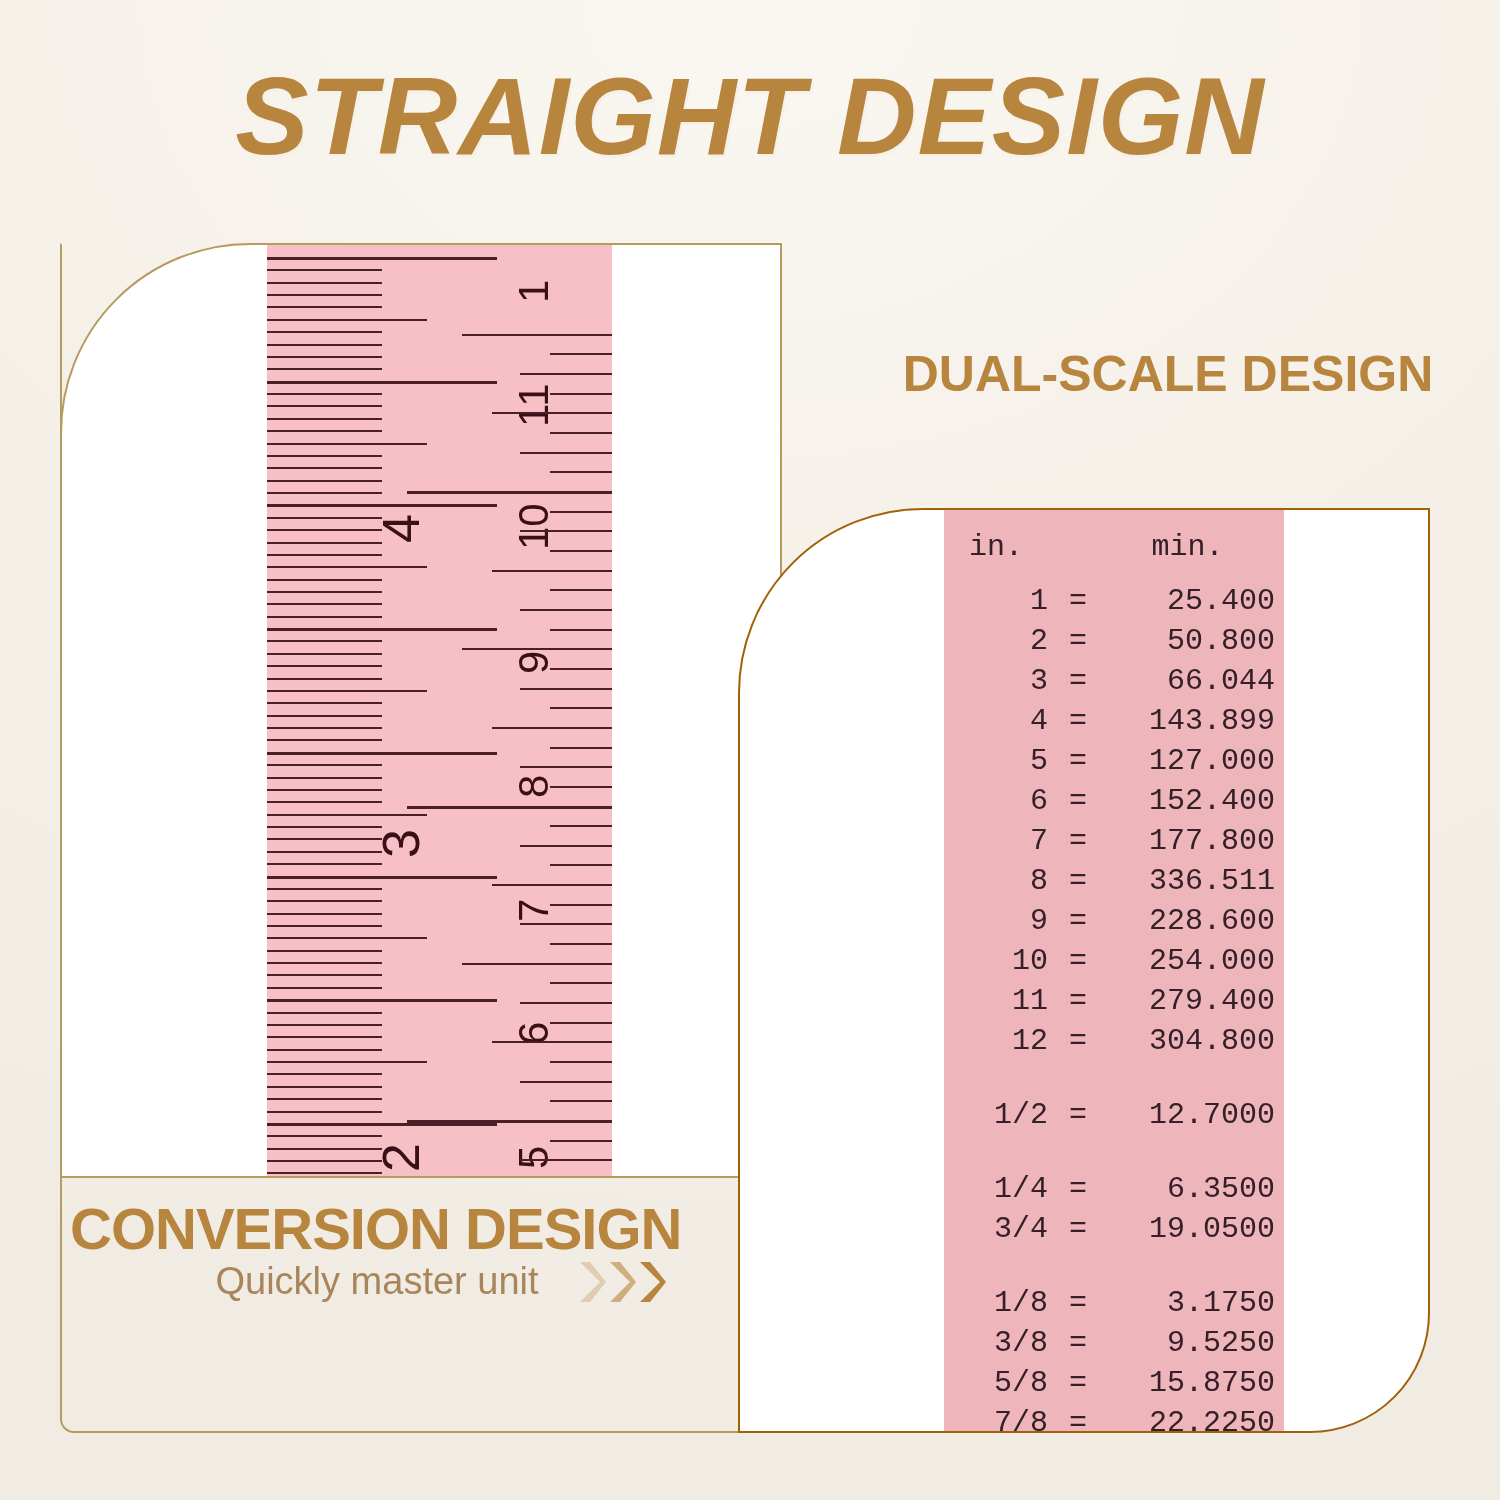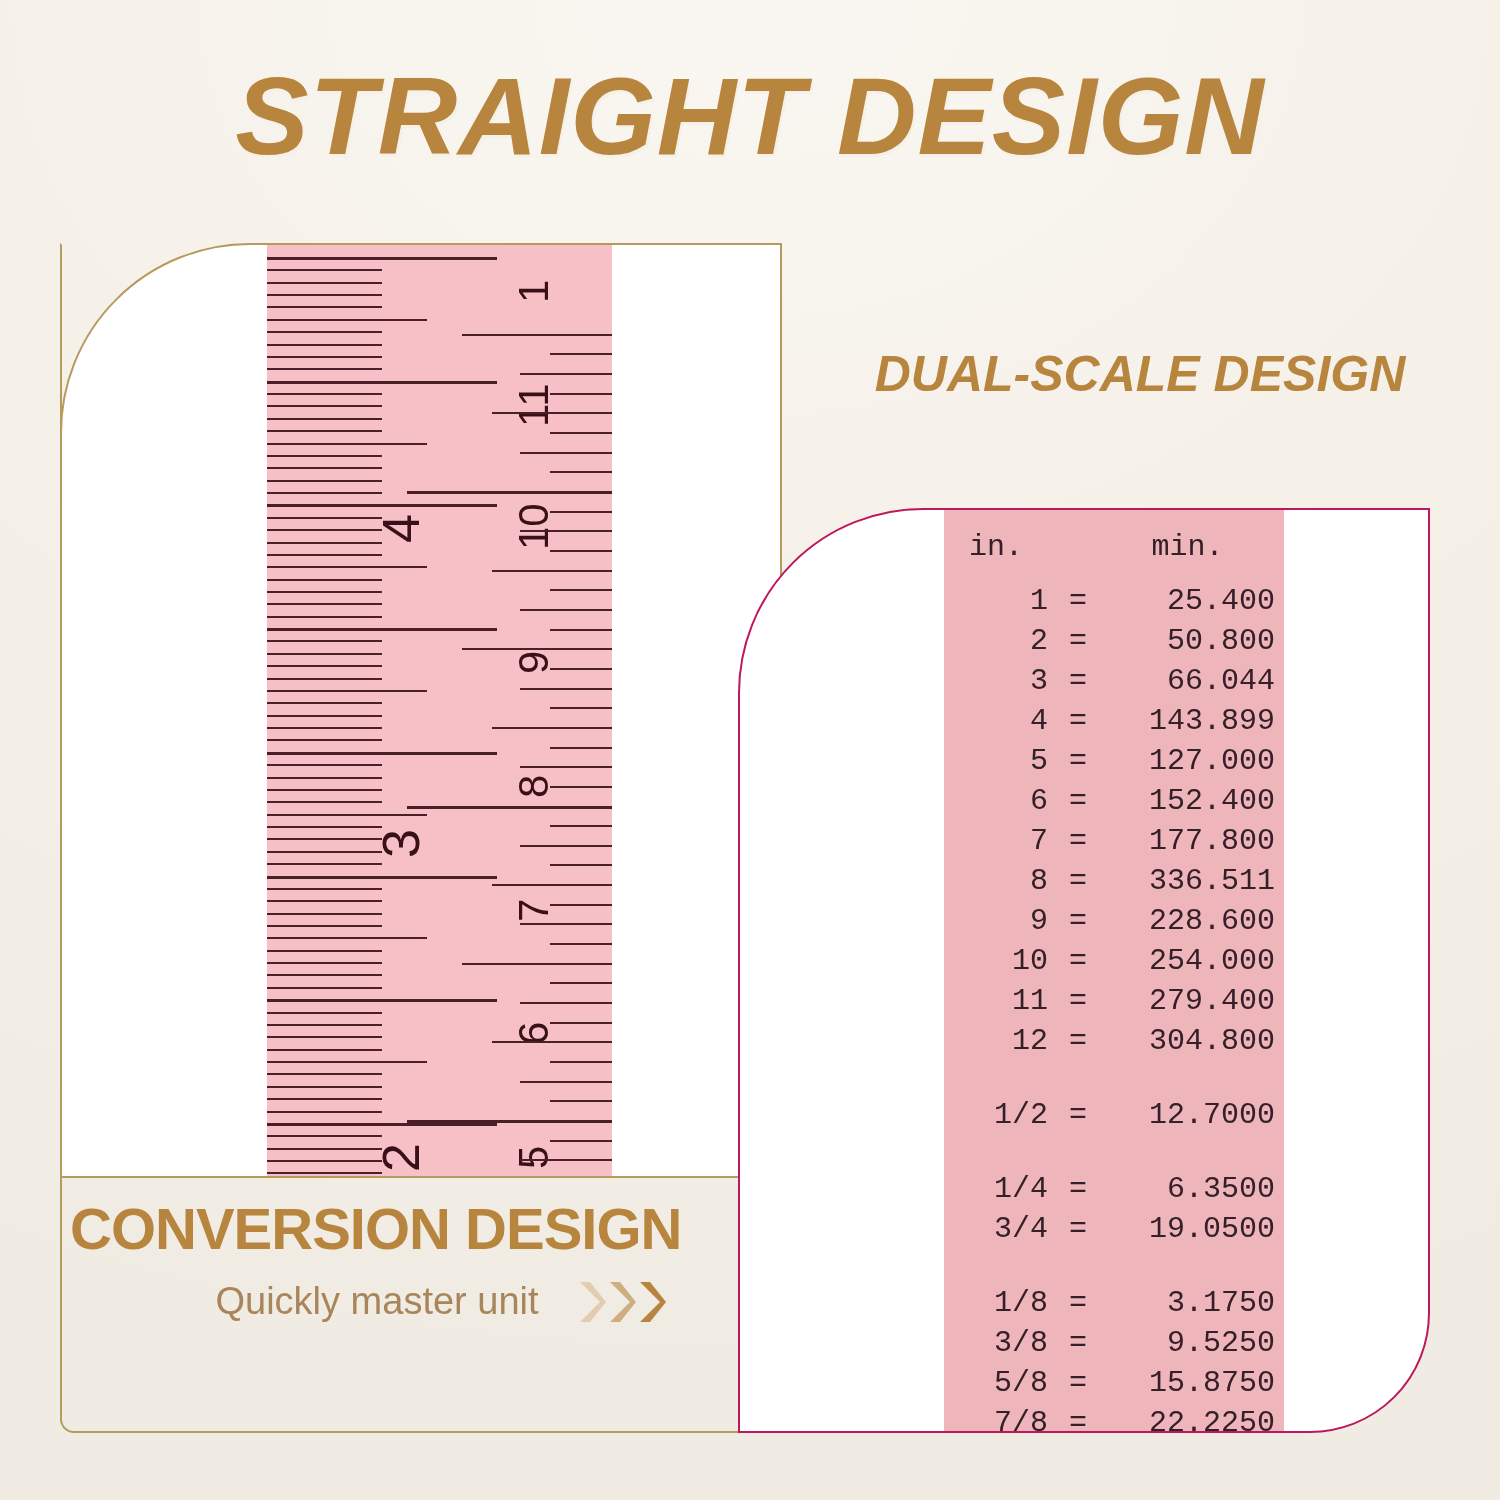--- a/index.html
+++ b/index.html
@@ -77,35 +77,35 @@
     position:absolute;left:62px;top:1200px;width:700px;height:230px;
     z-index:6;
   }
   .conv-title{
     font-size:58px;font-weight:bold;color:#b8853f;
     letter-spacing:-1px;line-height:1;
     padding-left:8px;
   }
   .conv-sub-row{
     display:flex;align-items:center;justify-content:flex-start;
-    margin-top:20px;padding-left:130px;
+    padding-left:130px;
   }
   .conv-sub{
     font-size:38px;color:#a9855b;line-height:1.25;text-align:center;
     width:370px;
   }
   .chev-right{display:flex;align-items:center;margin-left:14px;}
   .chev-left{display:flex;align-items:center;margin-right:26px;}
 
   
   .right-card{
     position:absolute;
     left:738px;top:508px;width:692px;height:925px;
     background:#ffffff;
-    border:2px solid #be185d;
+    border:2px solid #a16207;
     border-top-left-radius:185px;
     border-bottom-right-radius:120px;
     box-sizing:border-box;
     overflow:hidden;
     z-index:3;
   }
   .strip{
     position:absolute;left:204px;top:-2px;width:340px;height:929px;
     background:#eeb5bb;
   }
@@ -119,22 +119,22 @@
   .c-in{width:104px;text-align:right;padding-right:8px;}
   .c-eq{width:44px;text-align:center;}
   .c-mm{width:175px;text-align:right;padding-right:8px;}
   .thead{margin-top:22px;height:54px;}
   .thead .c-in{text-align:center;width:104px;}
   .thead .c-mm{text-align:center;width:175px;padding-right:0;}
   .gap-md{height:34px;}
 
   
   .dual-block{
-    position:absolute;left:820px;top:345px;width:640px;
-    z-index:6;text-align:center;font-style:italic;
+    position:absolute;left:848px;top:345px;width:640px;
+    z-index:6;text-align:center;
   }
   .dual-title{
     font-size:50px;font-weight:bold;color:#b8853f;letter-spacing:0px;
   }
   .dual-sub-row{
     display:flex;align-items:center;justify-content:center;margin-top:18px;
   }
   .dual-sub{font-size:37px;color:#a9855b;margin-left:36px;}
 
   svg.chev{display:block;}

